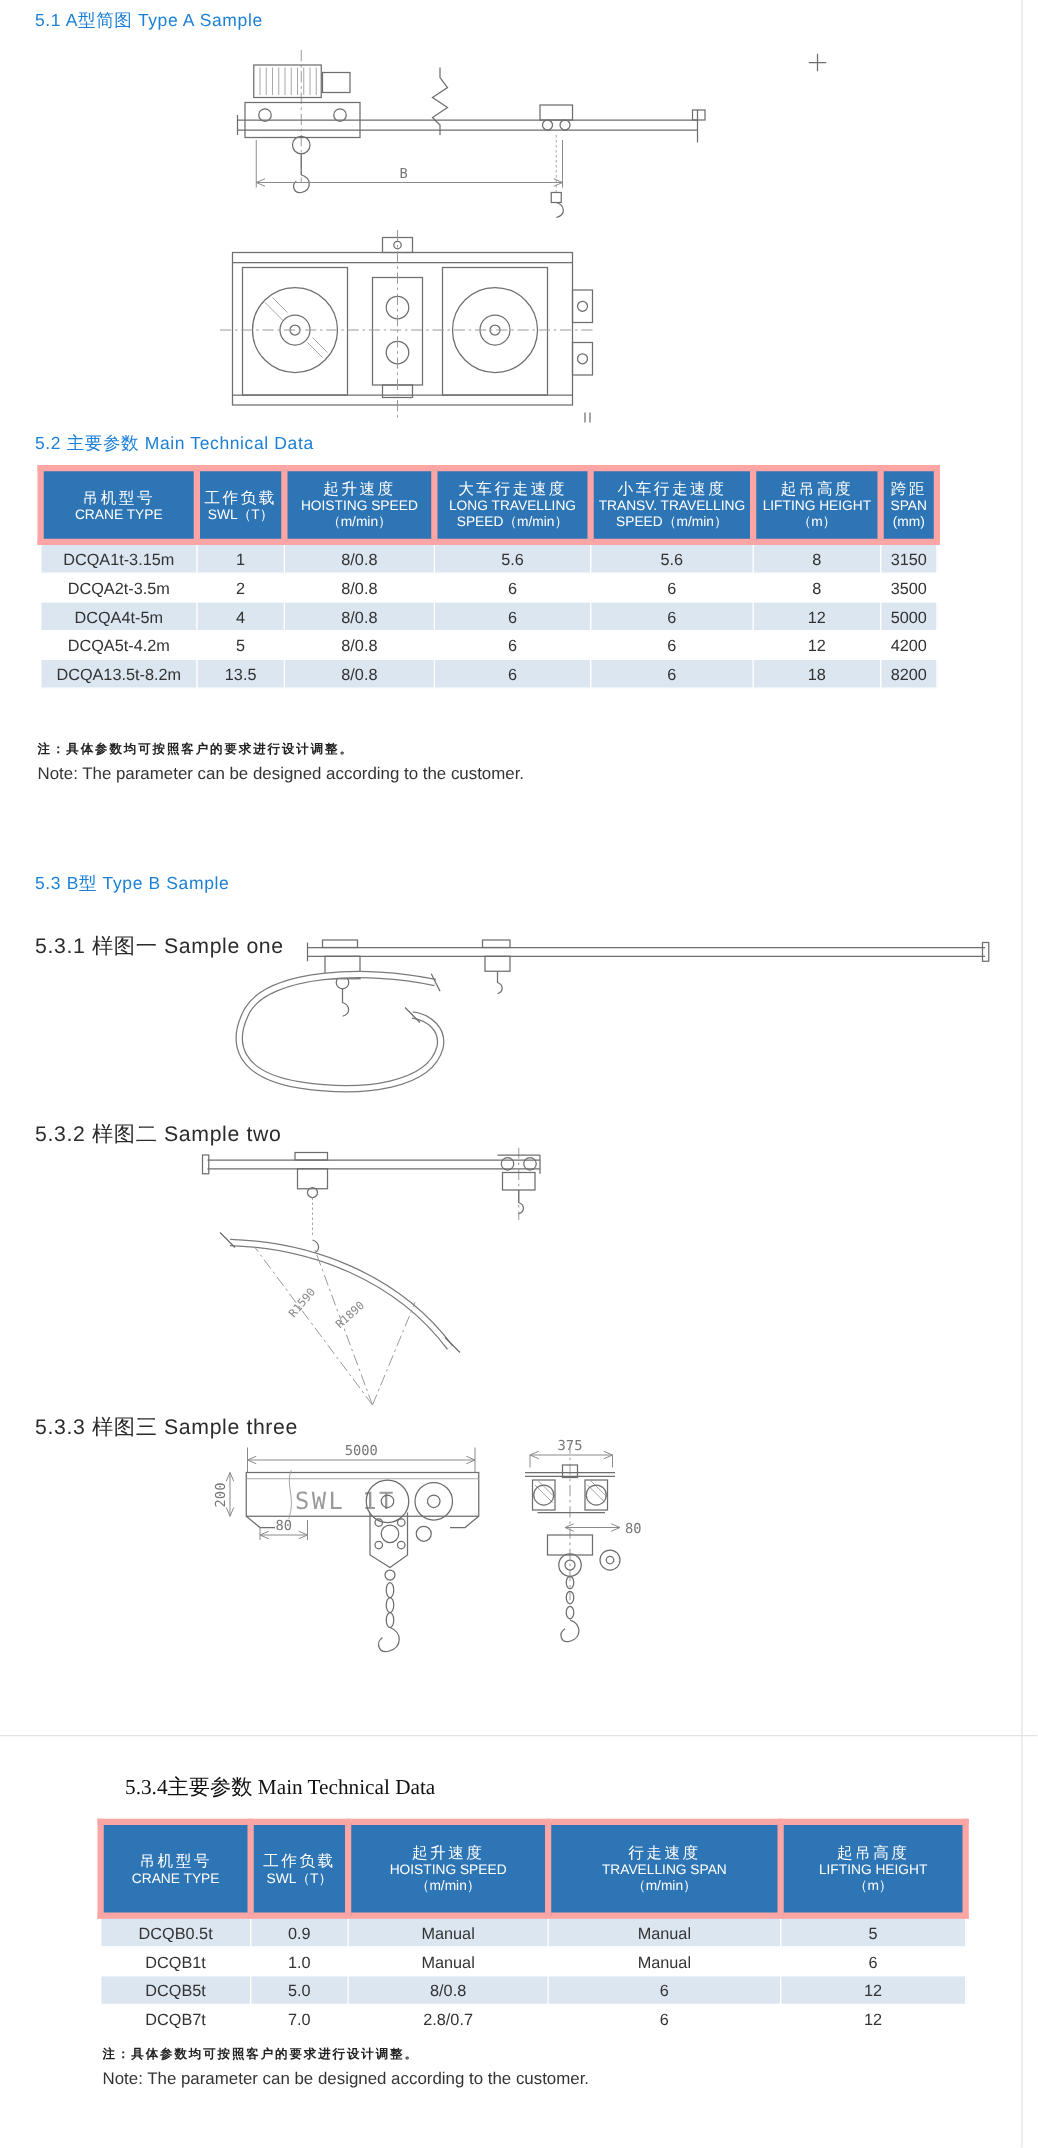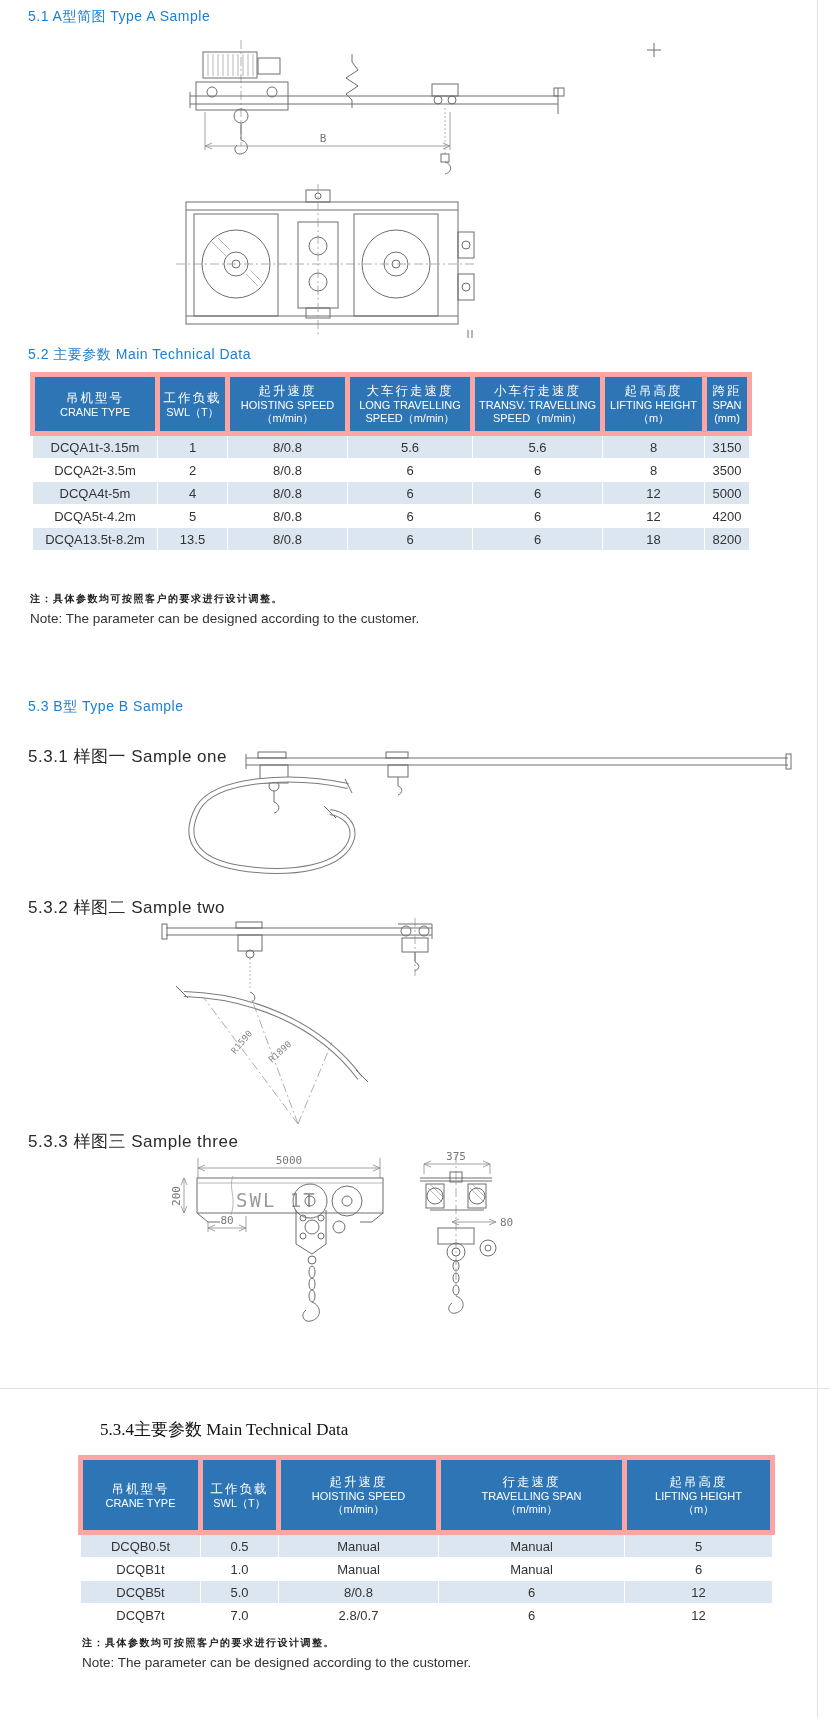--- a/index.html
+++ b/index.html
@@ -347,21 +347,21 @@
       <th>
           <div class="zh">起吊高度</div>
           <div class="en">LIFTING HEIGHT</div>
           <div class="en">（m）</div>
         </th>
     </tr>
   </thead>
   <tbody>
     <tr>
       <td>DCQB0.5t</td>
-        <td>0.5</td>
+        <td>0.9</td>
         <td>Manual</td>
         <td>Manual</td>
         <td>5</td>
     </tr>
     <tr>
       <td>DCQB1t</td>
         <td>1.0</td>
         <td>Manual</td>
         <td>Manual</td>
         <td>6</td>

